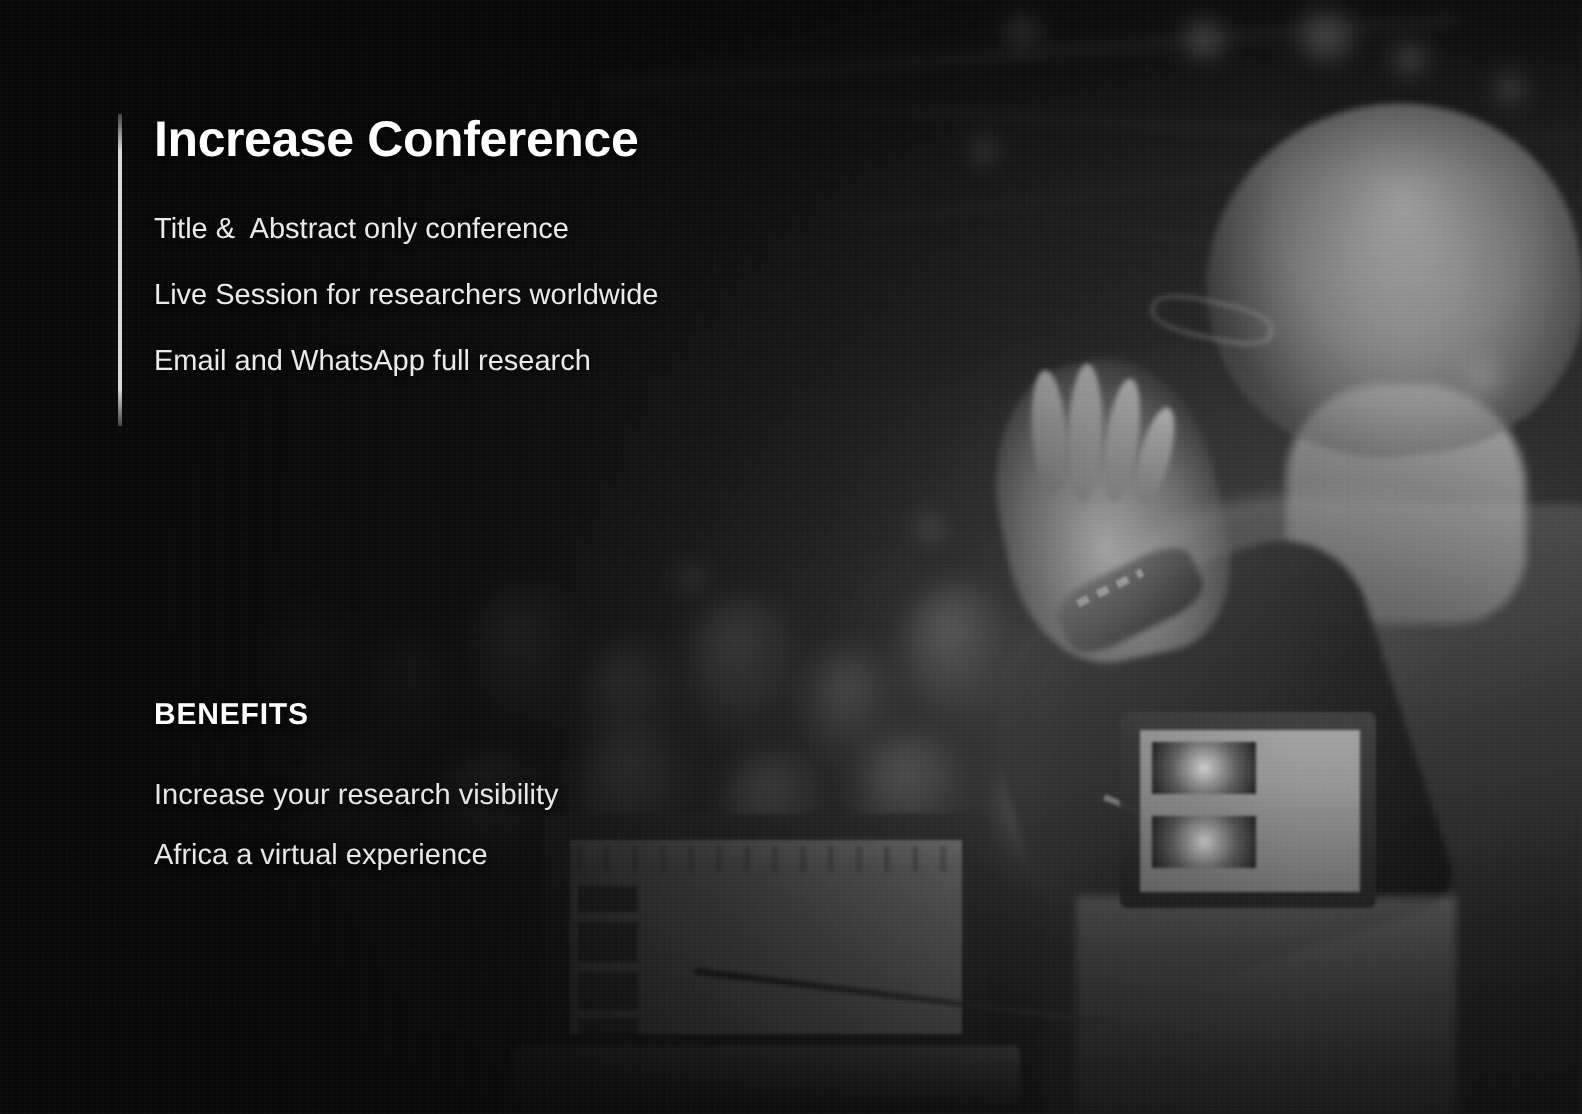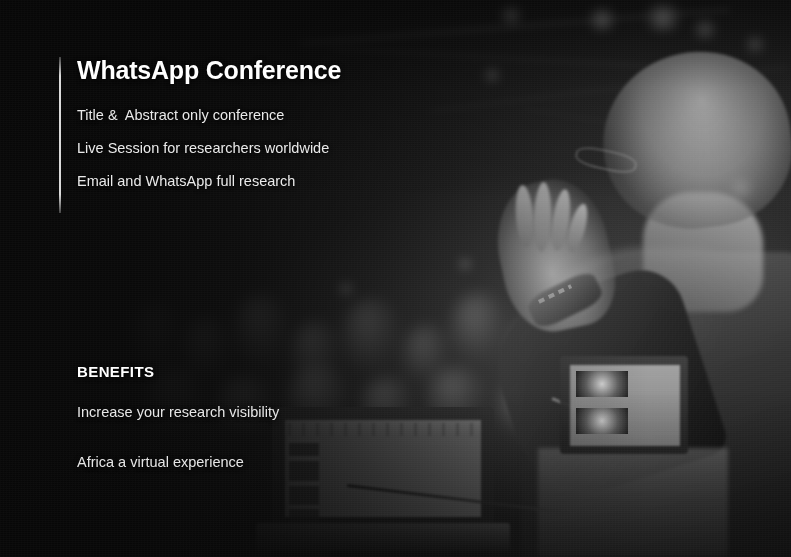--- a/index.html
+++ b/index.html
@@ -289,42 +289,42 @@
   .hero-highlight {
     margin: -12px 0 0 0;
     font-size: 14.5px;
     font-weight: 700;
     color: #ffffff;
     line-height: 1.28;
     max-width: 400px;
     text-shadow: 0 1px 5px rgba(0,0,0,0.9);
   }
 
-  .benefits { position: absolute; left: 77px; top: 363px; width: 330px; }
+  .benefits { position: absolute; left: 77px; top: 349px; width: 330px; }
 
   .benefits-title {
     margin: 0;
     font-size: 15px;
     font-weight: 700;
     letter-spacing: 0.4px;
     color: #ffffff;
     text-shadow: 0 1px 5px rgba(0,0,0,0.9);
   }
 
   .benefits-list {
     list-style: none;
     margin: 23px 0 0 0;
     padding: 0;
   }
   .benefits-list li {
     font-size: 14.5px;
     font-weight: 400;
     color: #e6e6e6;
     line-height: 1.25;
-    margin-bottom: 32px;
+    margin-bottom: 12px;
     text-shadow: 0 1px 5px rgba(0,0,0,0.9);
   }
   .benefits-list li:last-child { margin-bottom: 0; }
 </style>
 </head>
 <body>
 
 <div id="slide">
 
   <div class="photo">
@@ -410,21 +410,21 @@
 
   <div class="scrim-left"></div>
   <div class="scrim-top"></div>
   <div class="grain"></div>
 
   <div class="content">
 
     <div class="accent-rule"></div>
 
     <div class="hero">
-      <h1 class="hero-title">WhatsApp Conference</h1>
+      <h1 class="hero-title">Increase Conference</h1>
 
       <ul class="hero-list">
         <li>Title &amp;  Abstract only conference</li>
         <li>Live Session for researchers worldwide</li>
         <li>Email and WhatsApp full research</li>
       </ul>
 
     </div>
 
     <div class="benefits">

